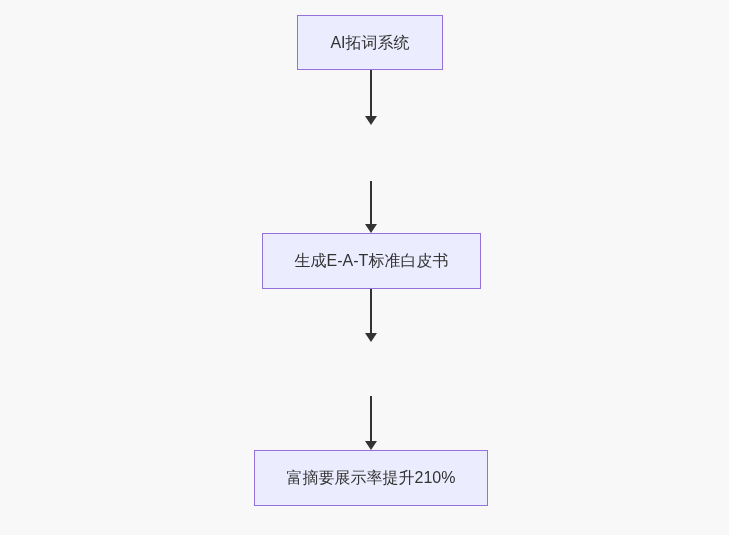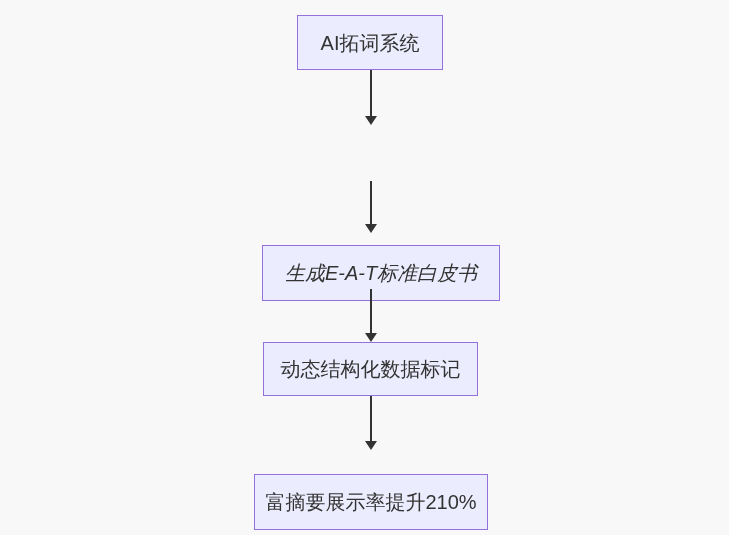--- a/index.html
+++ b/index.html
@@ -19,21 +19,21 @@
     position: absolute;
     box-sizing: border-box;
     background: #ECECFF;
     border: 1.5px solid #9370DB;
     display: flex;
     align-items: center;
     justify-content: center;
   }
   .flow-node .node-label {
     color: #333333;
-    font-size: 20px;
+    font-size: 16px;
     line-height: 1.2;
     text-align: center;
     white-space: nowrap;
   }
   .flow-edge {
     position: absolute;
     width: 14px;
     display: flex;
     flex-direction: column;
     align-items: center;
@@ -64,35 +64,32 @@
     <div class="edge-line"></div>
     <div class="edge-arrowhead"></div>
   </div>
 
 
   <div class="flow-edge" style="left:364px; top:181px; height:52px;">
     <div class="edge-line"></div>
     <div class="edge-arrowhead"></div>
   </div>
 
-  <div class="flow-node" style="left:262px; top:245px; width:238px; height:56px;font-style:italic;">
+  <div class="flow-node" style="left:262px; top:233px; width:219px; height:56px;">
     <span class="node-label">生成E-A-T标准白皮书</span>
   </div>
 
   <div class="flow-edge" style="left:364px; top:289px; height:53px;">
     <div class="edge-line"></div>
     <div class="edge-arrowhead"></div>
   </div>
 
-  <div class="flow-node" style="left:263px; top:342px; width:215px; height:54px;">
-    <span class="node-label">动态结构化数据标记</span>
-  </div>
 
   <div class="flow-edge" style="left:364px; top:396px; height:54px;">
     <div class="edge-line"></div>
     <div class="edge-arrowhead"></div>
   </div>
 
-  <div class="flow-node" style="left:254px; top:450px; width:234px; height:56px;margin-top:24px;">
+  <div class="flow-node" style="left:254px; top:450px; width:234px; height:56px;">
     <span class="node-label">富摘要展示率提升210%</span>
   </div>
 
 </div>
 
 </body></html>

